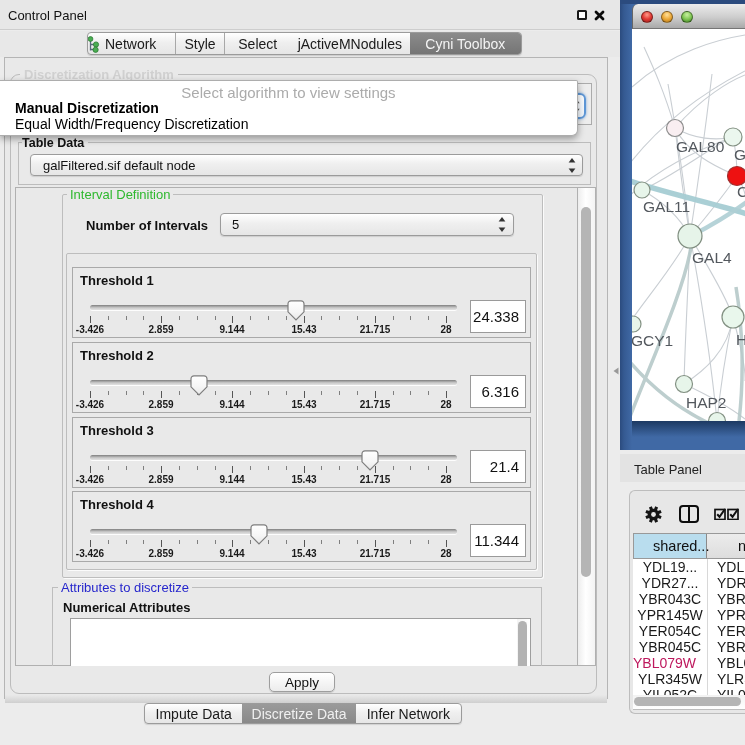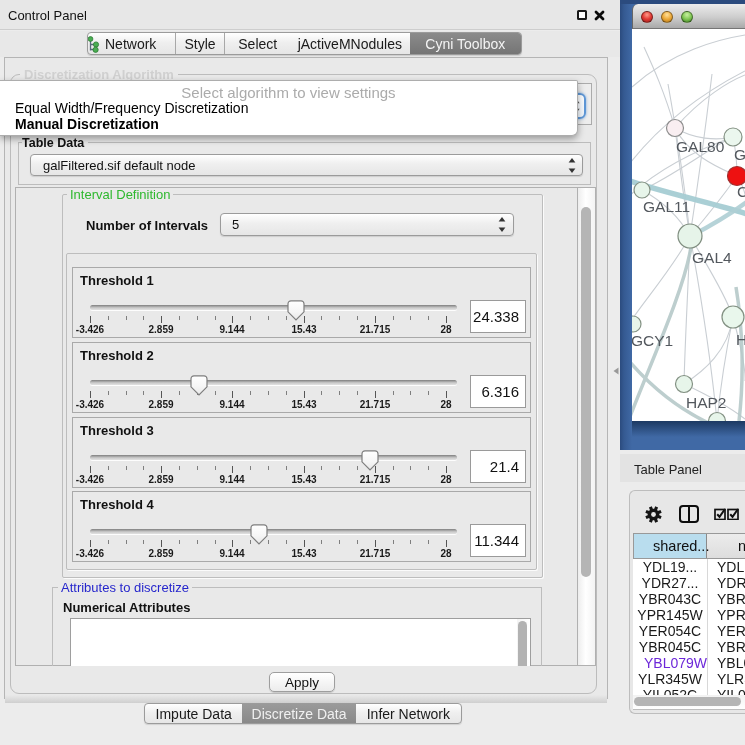--- a/index.html
+++ b/index.html
@@ -347,28 +347,28 @@
 <div class="abs" style="left:0;top:16px;width:74px;height:16px;font-size:14px;line-height:16px;color:#1a1a1a;text-align:center">YDR27...</div>
 <div class="abs" style="left:84px;top:16px;width:40px;height:16px;font-size:14px;line-height:16px;color:#1a1a1a">YDR2</div>
 <div class="abs" style="left:0;top:32px;width:74px;height:16px;font-size:14px;line-height:16px;color:#1a1a1a;text-align:center">YBR043C</div>
 <div class="abs" style="left:84px;top:32px;width:40px;height:16px;font-size:14px;line-height:16px;color:#1a1a1a">YBR0</div>
 <div class="abs" style="left:0;top:48px;width:74px;height:16px;font-size:14px;line-height:16px;color:#1a1a1a;text-align:center">YPR145W</div>
 <div class="abs" style="left:84px;top:48px;width:40px;height:16px;font-size:14px;line-height:16px;color:#1a1a1a">YPR1</div>
 <div class="abs" style="left:0;top:64px;width:74px;height:16px;font-size:14px;line-height:16px;color:#1a1a1a;text-align:center">YER054C</div>
 <div class="abs" style="left:84px;top:64px;width:40px;height:16px;font-size:14px;line-height:16px;color:#1a1a1a">YER0</div>
 <div class="abs" style="left:0;top:80px;width:74px;height:16px;font-size:14px;line-height:16px;color:#1a1a1a;text-align:center">YBR045C</div>
 <div class="abs" style="left:84px;top:80px;width:40px;height:16px;font-size:14px;line-height:16px;color:#1a1a1a">YBR0</div>
-<div class="abs" style="left:0;top:96px;width:74px;height:16px;font-size:14px;line-height:16px;color:#6d28d9;text-align:right">YBL079W</div>
+<div class="abs" style="left:0;top:96px;width:74px;height:16px;font-size:14px;line-height:16px;color:#be185d;text-align:left">YBL079W</div>
 <div class="abs" style="left:84px;top:96px;width:40px;height:16px;font-size:14px;line-height:16px;color:#1a1a1a">YBL0</div>
 <div class="abs" style="left:0;top:112px;width:74px;height:16px;font-size:14px;line-height:16px;color:#1a1a1a;text-align:center">YLR345W</div>
 <div class="abs" style="left:84px;top:112px;width:40px;height:16px;font-size:14px;line-height:16px;color:#1a1a1a">YLR3</div>
 <div class="abs" style="left:0;top:128px;width:74px;height:16px;font-size:14px;line-height:16px;color:#1a1a1a;text-align:center">YIL052C</div>
 <div class="abs" style="left:84px;top:128px;width:40px;height:16px;font-size:14px;line-height:16px;color:#1a1a1a">YIL0</div>
 <div class="abs" style="left:74px;top:0;width:1px;height:136px;background:#d8d8d8"></div>
 </div>
 <div class="abs" style="left:633px;top:695px;width:112px;height:14px;background:linear-gradient(#f2f2f2,#fff)"></div>
 <div class="abs" style="left:634px;top:697px;width:107px;height:9px;border-radius:5px;background:#b5b5b5"></div>
 <div class="abs" style="left:633px;top:709px;width:112px;height:1px;background:#bdbdbd"></div>
 <div class="abs" style="left:0;top:80px;width:578px;height:56px;background:#fff;border:1px solid #adadad;border-left:none;border-radius:0 2px 6px 0;box-shadow:0 3px 7px rgba(0,0,0,.35)">
 <div style="margin-top:4px;text-align:center;font-size:15px;color:#ababab;line-height:16px">Select algorithm to view settings</div>
+<div style="margin-left:15px;font-size:14px;font-weight:bold;color:#000;line-height:15.5px">Manual Discretization</div>
 <div style="margin-left:15px;font-size:14px;color:#000;line-height:15.5px">Equal Width/Frequency Discretization</div>
-<div style="margin-left:15px;font-size:14px;font-weight:bold;color:#000;line-height:15.5px">Manual Discretization</div>
 </div>
   </div>
 </body></html>

